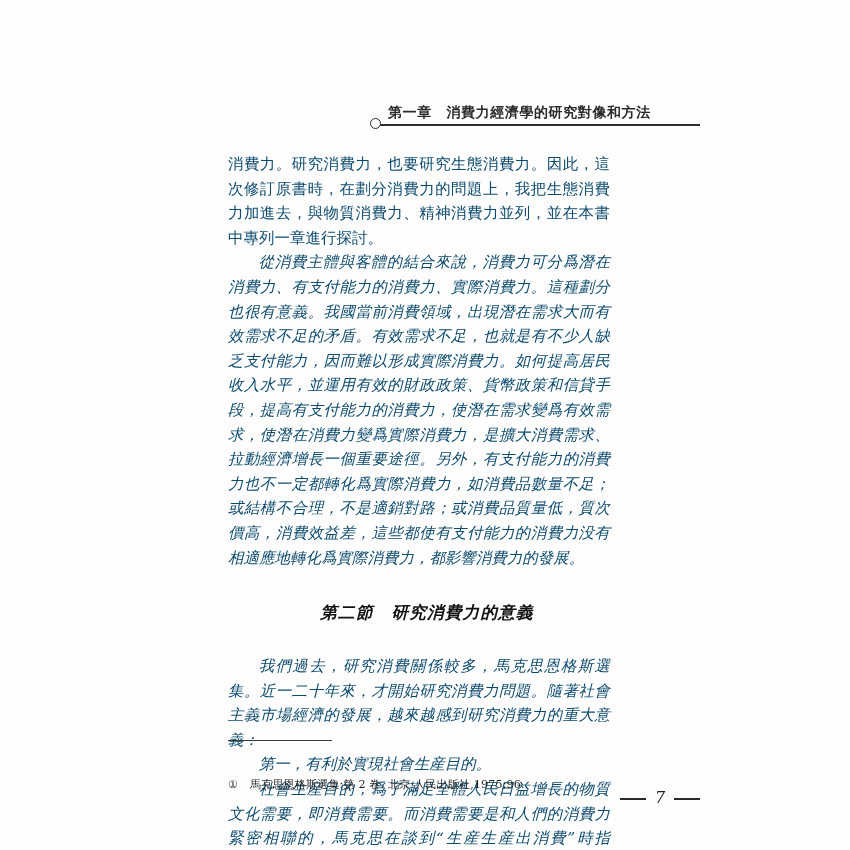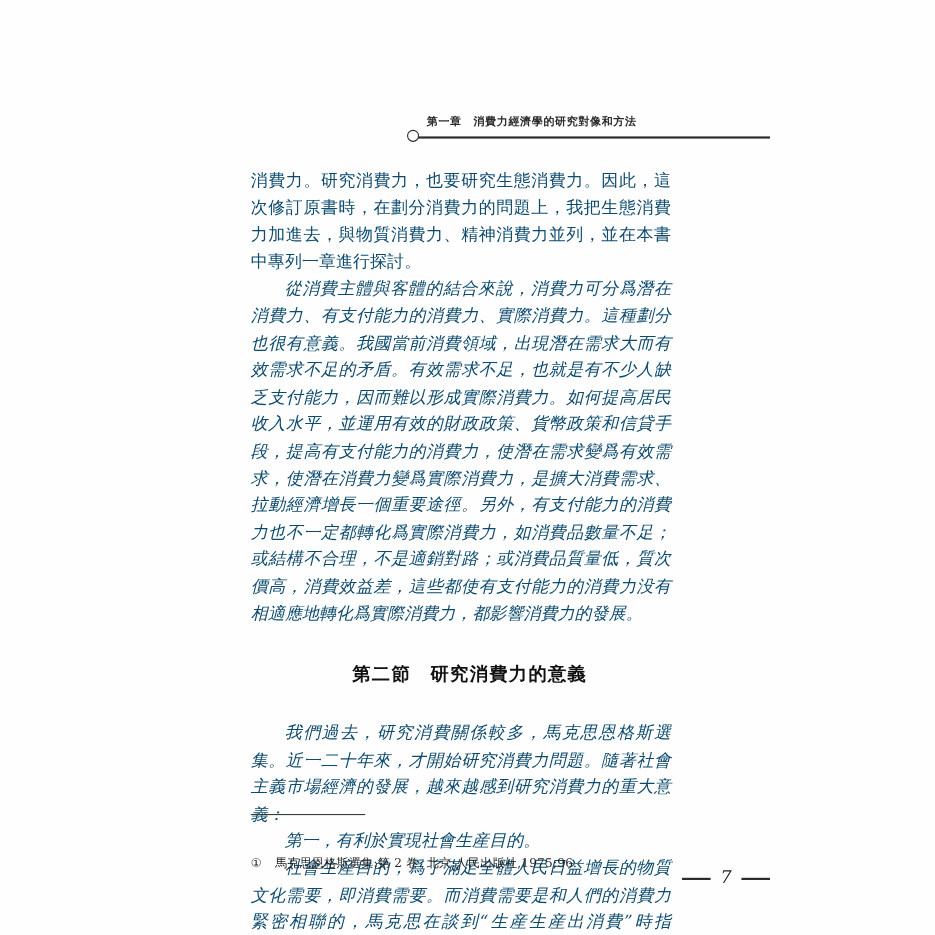--- a/index.html
+++ b/index.html
@@ -28,21 +28,21 @@
     left: 370px;
     top: 104px;
     width: 340px;
     height: 28px;
   }
   #running-head .rh-text {
     position: absolute;
     left: 18px;
     top: 0px;
     font-family: "DejaVu Serif", "Liberation Serif", serif;
-    font-size: 10px;
+    font-size: 14px;
     letter-spacing: 0.6px;
     color: #2b2b2b;
     white-space: nowrap;
     font-weight: 600;
   }
   #running-head .rh-rule {
     position: absolute;
     left: 10px;
     top: 20px;
     width: 320px;
@@ -88,20 +88,21 @@
   .section-heading {
     font-family: "DejaVu Serif", "Liberation Serif", serif;
     font-size: 16.6px;
     line-height: 24px;
     color: #111111;
     text-align: center;
     font-weight: 700;
     letter-spacing: 1.2px;
     margin: 0;
     padding: 0;
+    font-style: italic;
   }
 
   .gap-before-heading { height: 30px; }
   .gap-after-heading  { height: 30px; }
 
   
   #footnote-area {
     position: absolute;
     left: 228px;
     top: 740px;

